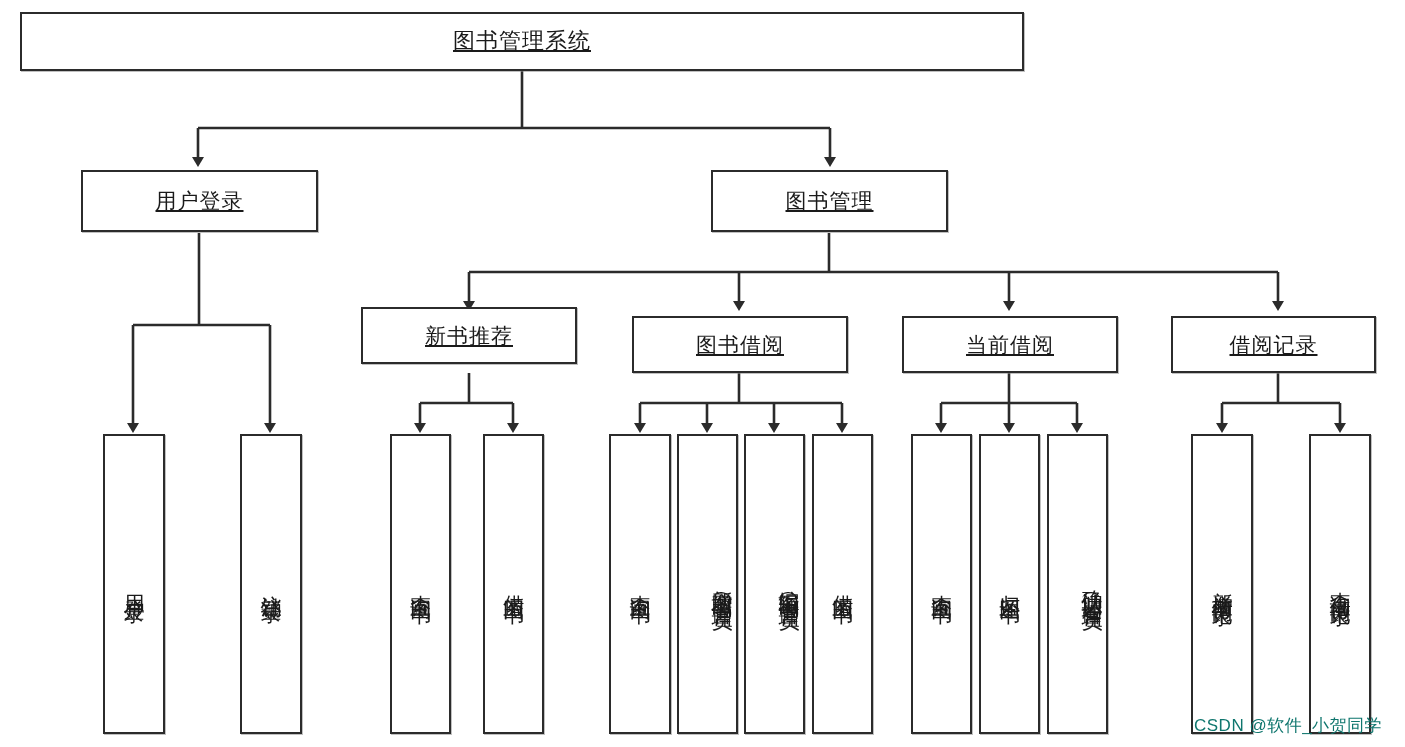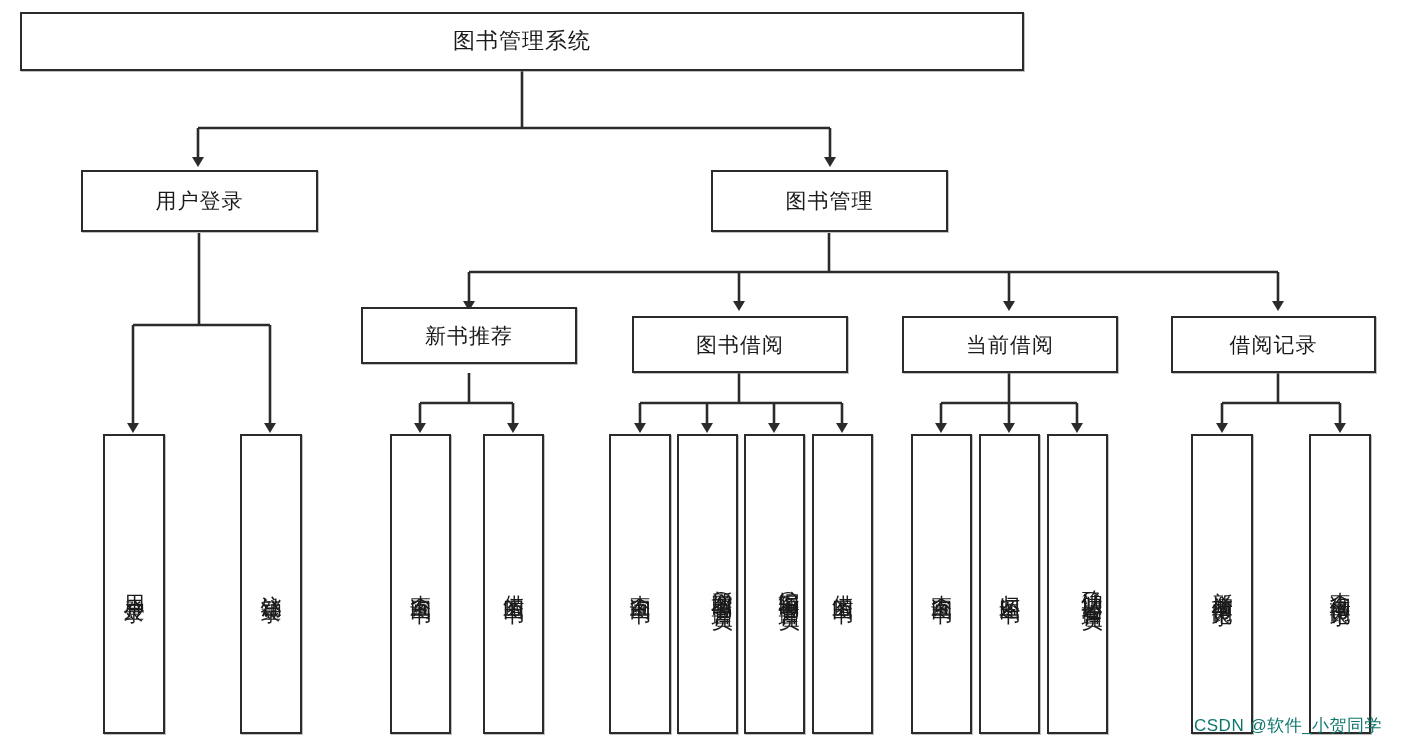--- a/index.html
+++ b/index.html
@@ -35,20 +35,21 @@
     align-items: center;
     justify-content: center;
     color: #1a1a1a;
     box-shadow: 1px 1px 0 rgba(140,140,140,0.55);
   }
   .node-h {
     font-size: 21px;
     letter-spacing: 1px;
     line-height: 1.2;
     white-space: nowrap;
+    text-decoration: underline;
   }
   .node-root {
     font-size: 22px;
   }
   .node-v {
     writing-mode: vertical-rl;
     text-orientation: upright;
     font-size: 21px;
     line-height: 1.35;
     letter-spacing: 3px;

